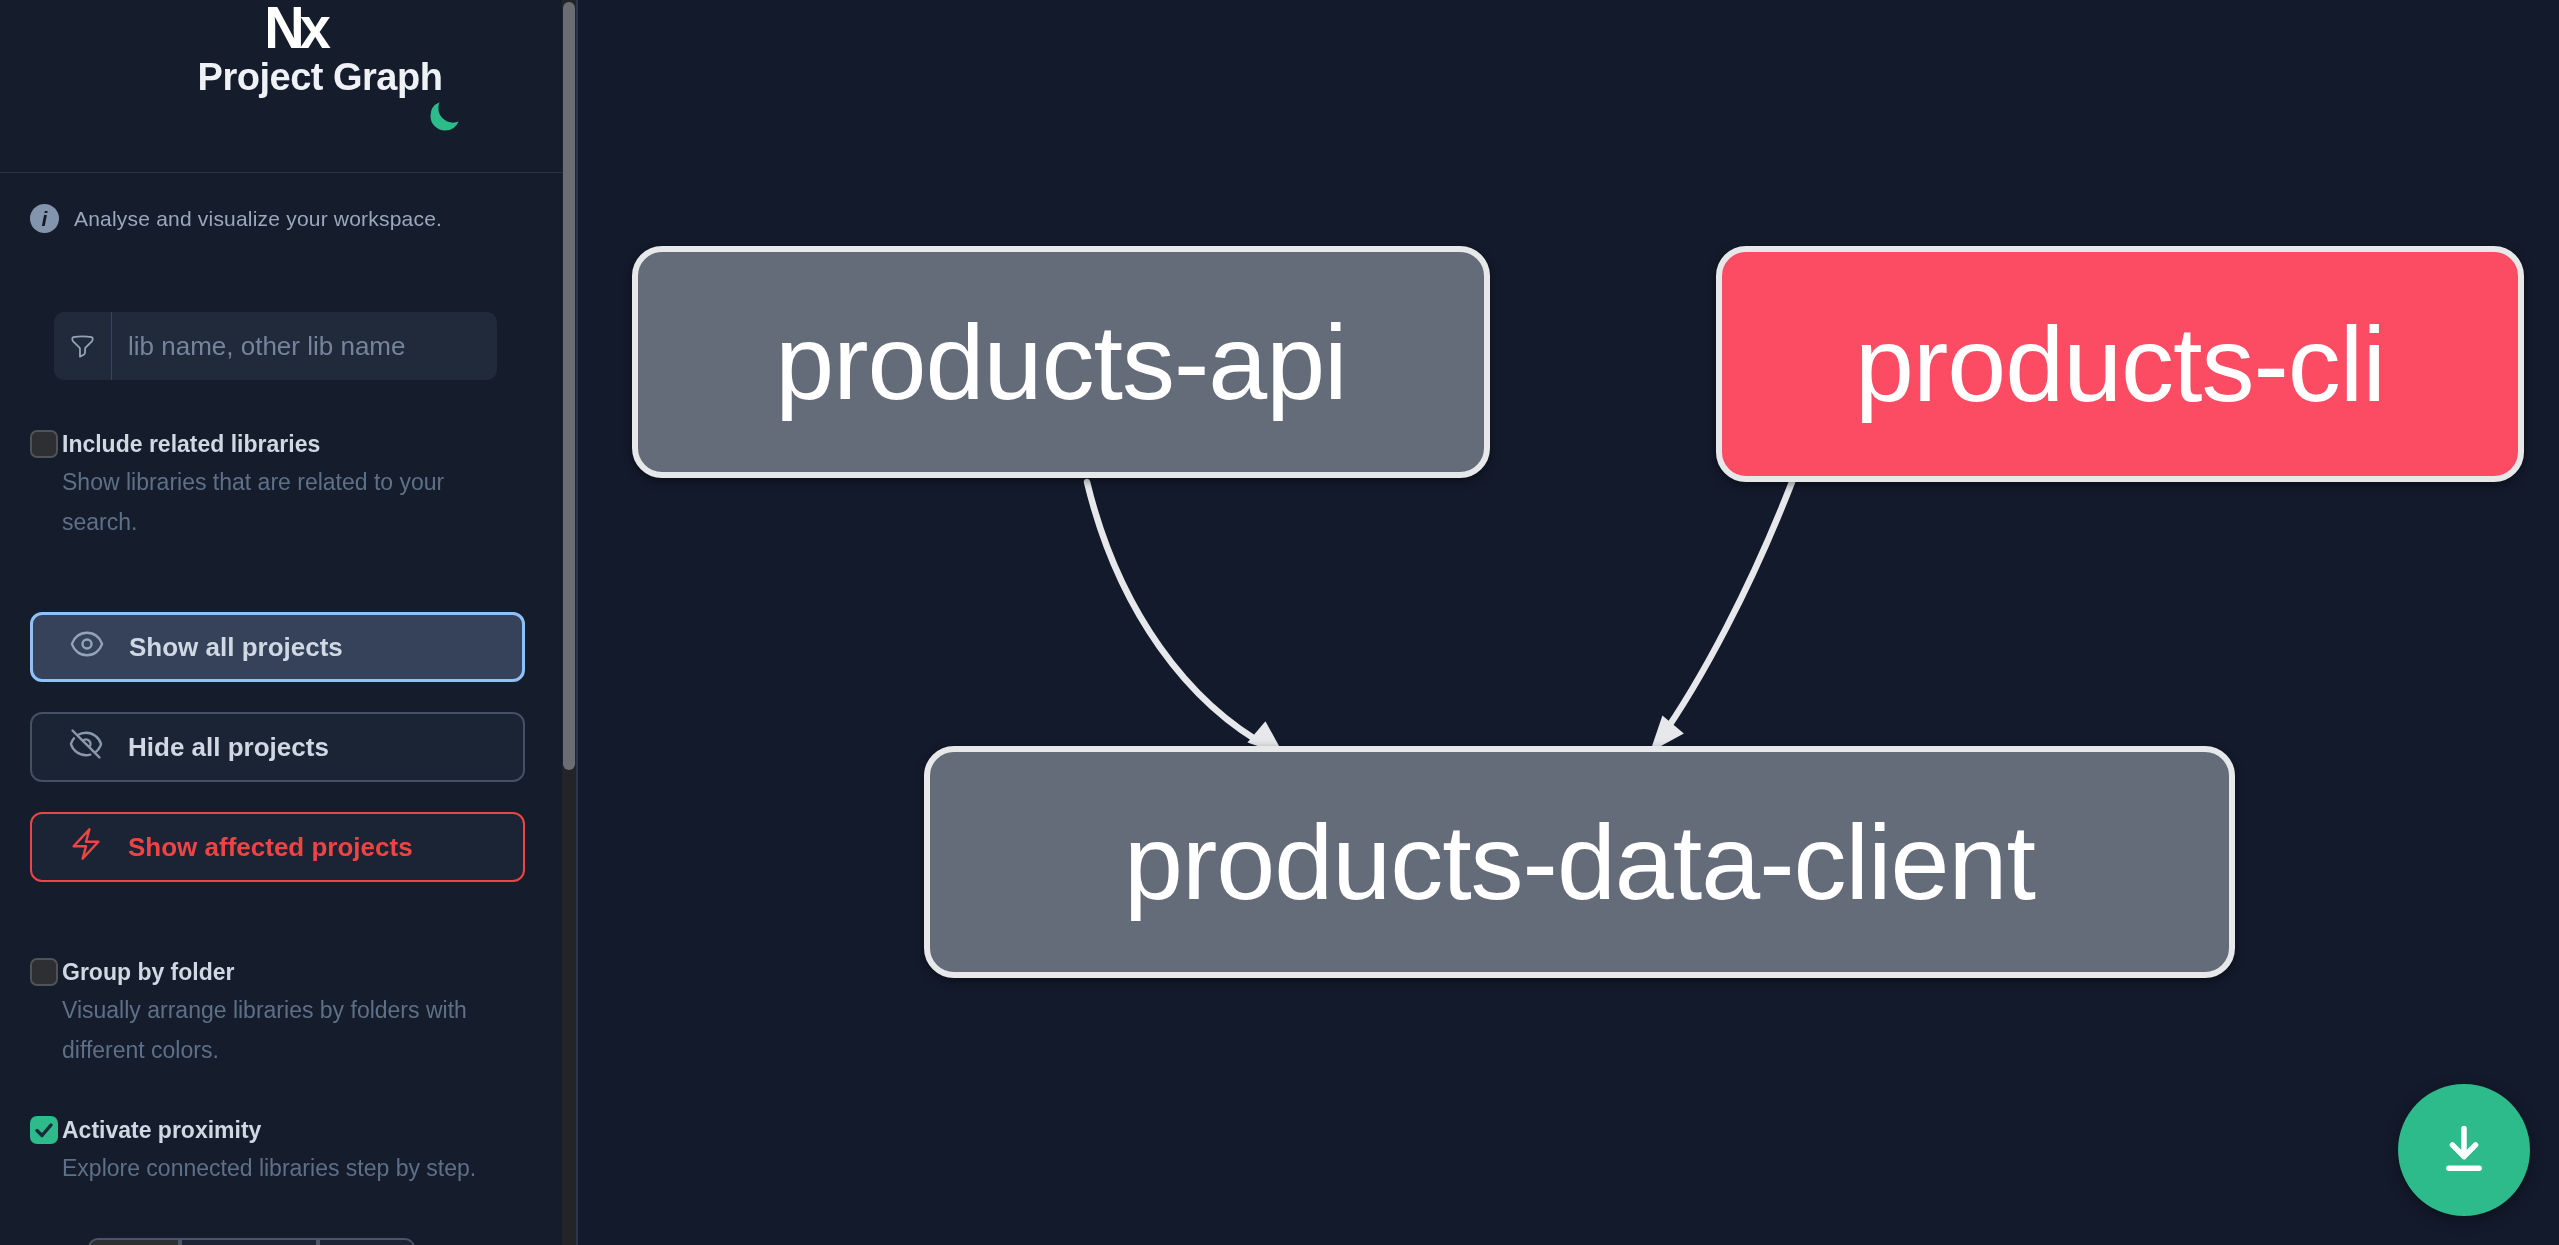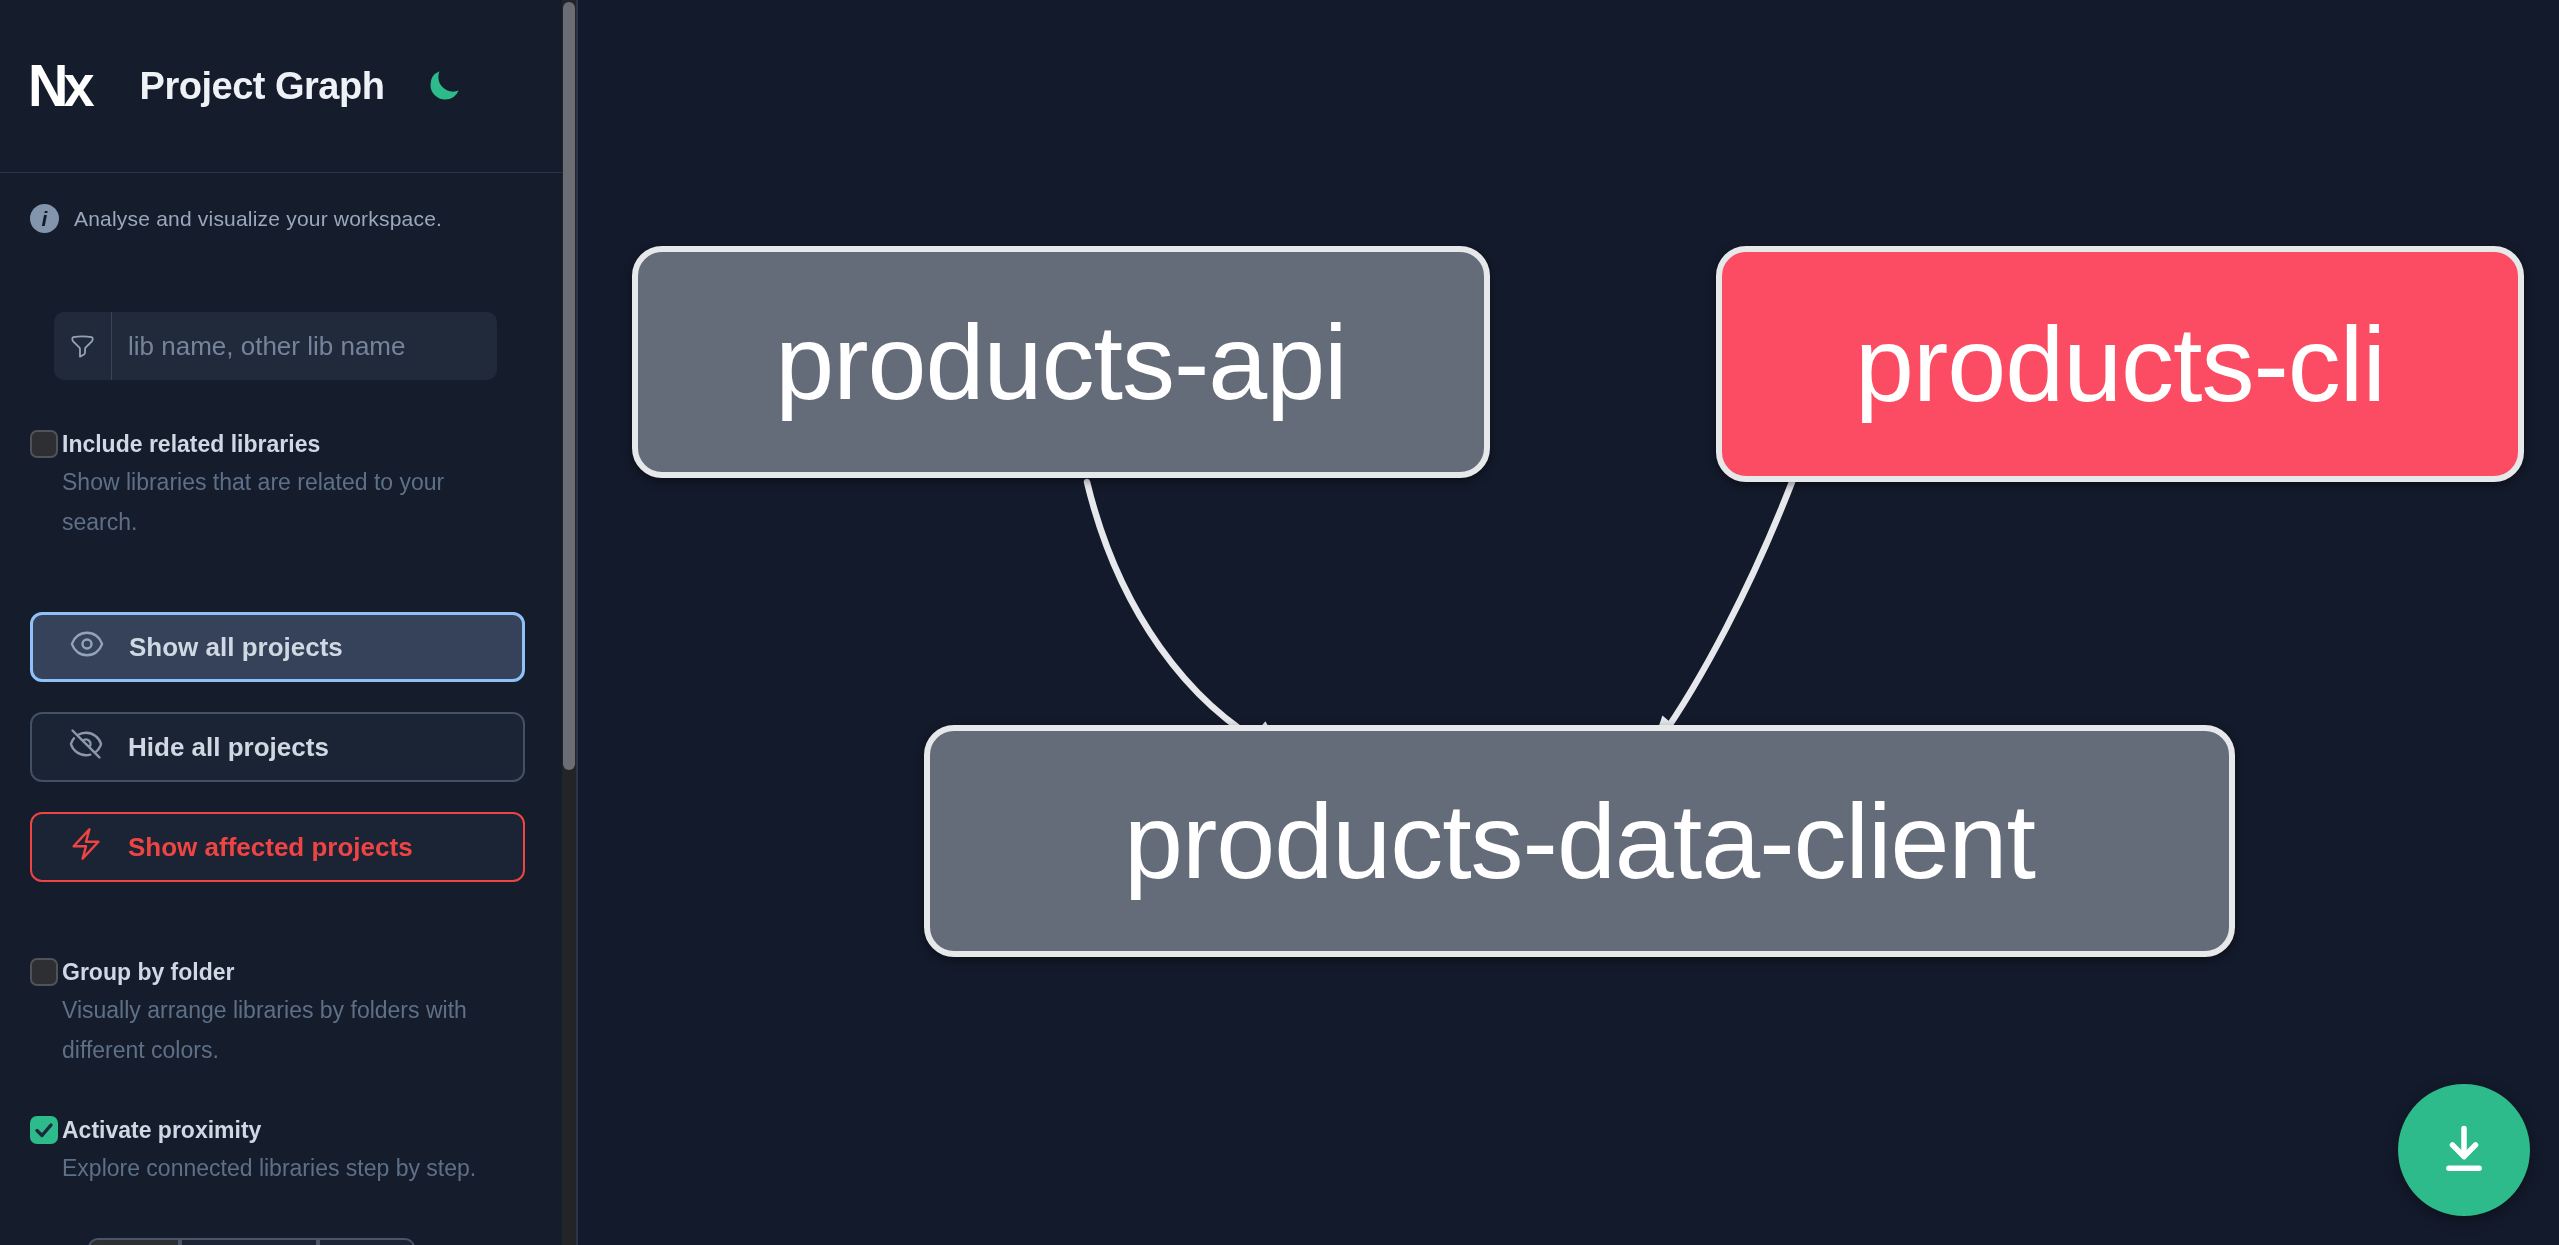--- a/index.html
+++ b/index.html
@@ -8,21 +8,21 @@
 
   .app { position:relative; width:2559px; height:1245px; overflow:hidden;
          background:var(--background-canvas,#131a2b); }
 
   
   .sidebar { position:absolute; left:0; top:0; width:576px; height:1245px;
              background:var(--background-sidebar,#151c2c); }
   .sidebar-inner { position:absolute; left:0; top:0; width:562px; height:1245px; overflow:hidden; }
 
   .side-header { height:173px; display:flex; align-items:center; padding:0 0 0 28px;
-                 border-bottom:1px solid #28334a; }
+                 border-bottom:1px solid #28334a;flex-direction:column; }
   .logo { color:#fff; font-size:56px; font-weight:700; letter-spacing:-5px; line-height:1;
           transform:scaleY(1.05); }
   .app-title { color:var(--text-primary,#eef2f7); font-size:38px; font-weight:700;
                margin-left:50px; letter-spacing:-0.5px; }
   .theme-toggle { margin-left:auto; margin-right:100px; width:36px; height:36px; border:none;
                   background:transparent; cursor:pointer; }
   .theme-toggle svg { width:36px; height:36px; }
 
   .side-content { position:relative; padding:0 30px; }
 
@@ -85,21 +85,21 @@
   .edges polygon { fill:var(--edge,#e6e8eb); }
 
   .node { position:absolute; border:6px solid var(--node-border,#e6e8ea); border-radius:30px;
           display:flex; align-items:center; justify-content:center; color:#fff;
           font-size:106px; font-weight:400; letter-spacing:-1px; cursor:pointer;
           box-shadow:0 3px 10px rgba(0,0,0,0.45); white-space:nowrap; }
   .node-gray { background:var(--node-gray,#656c79); }
   .node-pink { background:var(--node-affected-pink,#fb4c63); }
   .node-api    { left:54px;   top:246px; width:858px;  height:232px; }
   .node-cli    { left:1138px; top:246px; width:808px;  height:236px; }
-  .node-client { left:346px;  top:725px; width:1311px; height:232px; }
+  .node-client { left:346px;  top:746px; width:1311px; height:232px; }
 
   .download-btn { position:absolute; left:1820px; top:1084px; width:132px; height:132px;
                   border-radius:50%; border:none; cursor:pointer;
                   background:var(--accent-green,#2eb788);
                   display:flex; align-items:center; justify-content:center;
                   box-shadow:0 4px 14px rgba(0,0,0,0.35); }
   .download-btn svg { width:66px; height:66px; }
 </style>
 </head>
 <body>

